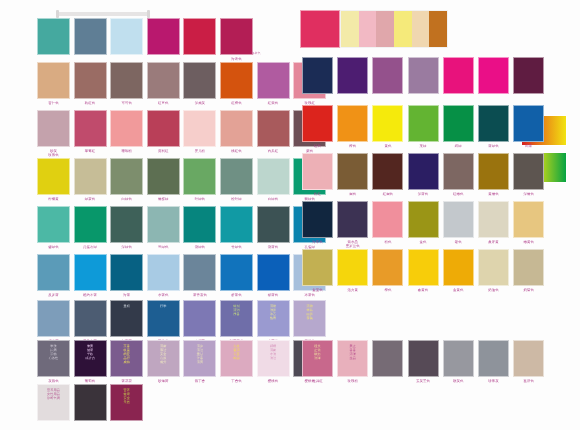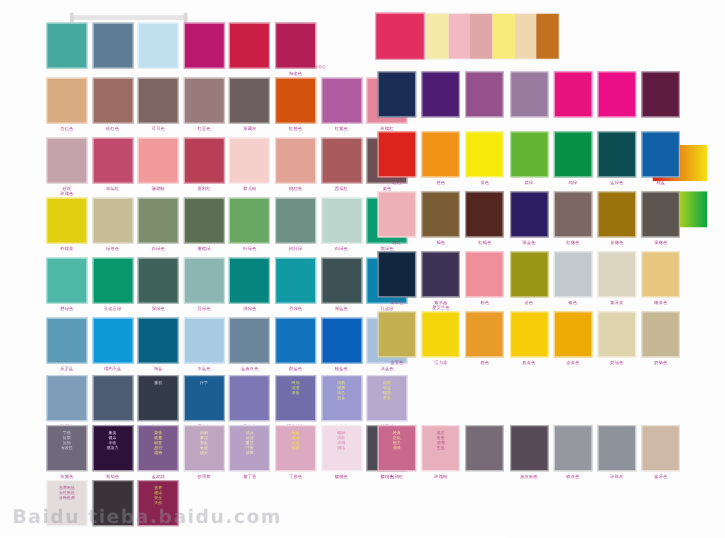--- a/index.html
+++ b/index.html
@@ -595,14 +595,13 @@
         <div class="lab" style="left: 0px; top: 38.5px; width: 31px; color: rgb(176, 64, 140);">珍珠灰</div>
       </div>
       <div class="cell" style="left: 513.2px; top: 340px; width: 31px; height: 49px;">
         <div class="sw" title="#cdb9a5" style="width: 31px; height: 37px; background: rgb(205, 185, 165);"></div>
         <div class="lab" style="left: 0px; top: 38.5px; width: 31px; color: rgb(176, 64, 140);">鲨牙色</div>
       </div>
     </div>
 
   <div class="tinylab" style="left:238px;top:52px;width:36px;">海老色</div>
 
-  <div class="wm wm-b">Baidu tieba.baidu.com</div>
 </div>
 
 </body></html>

